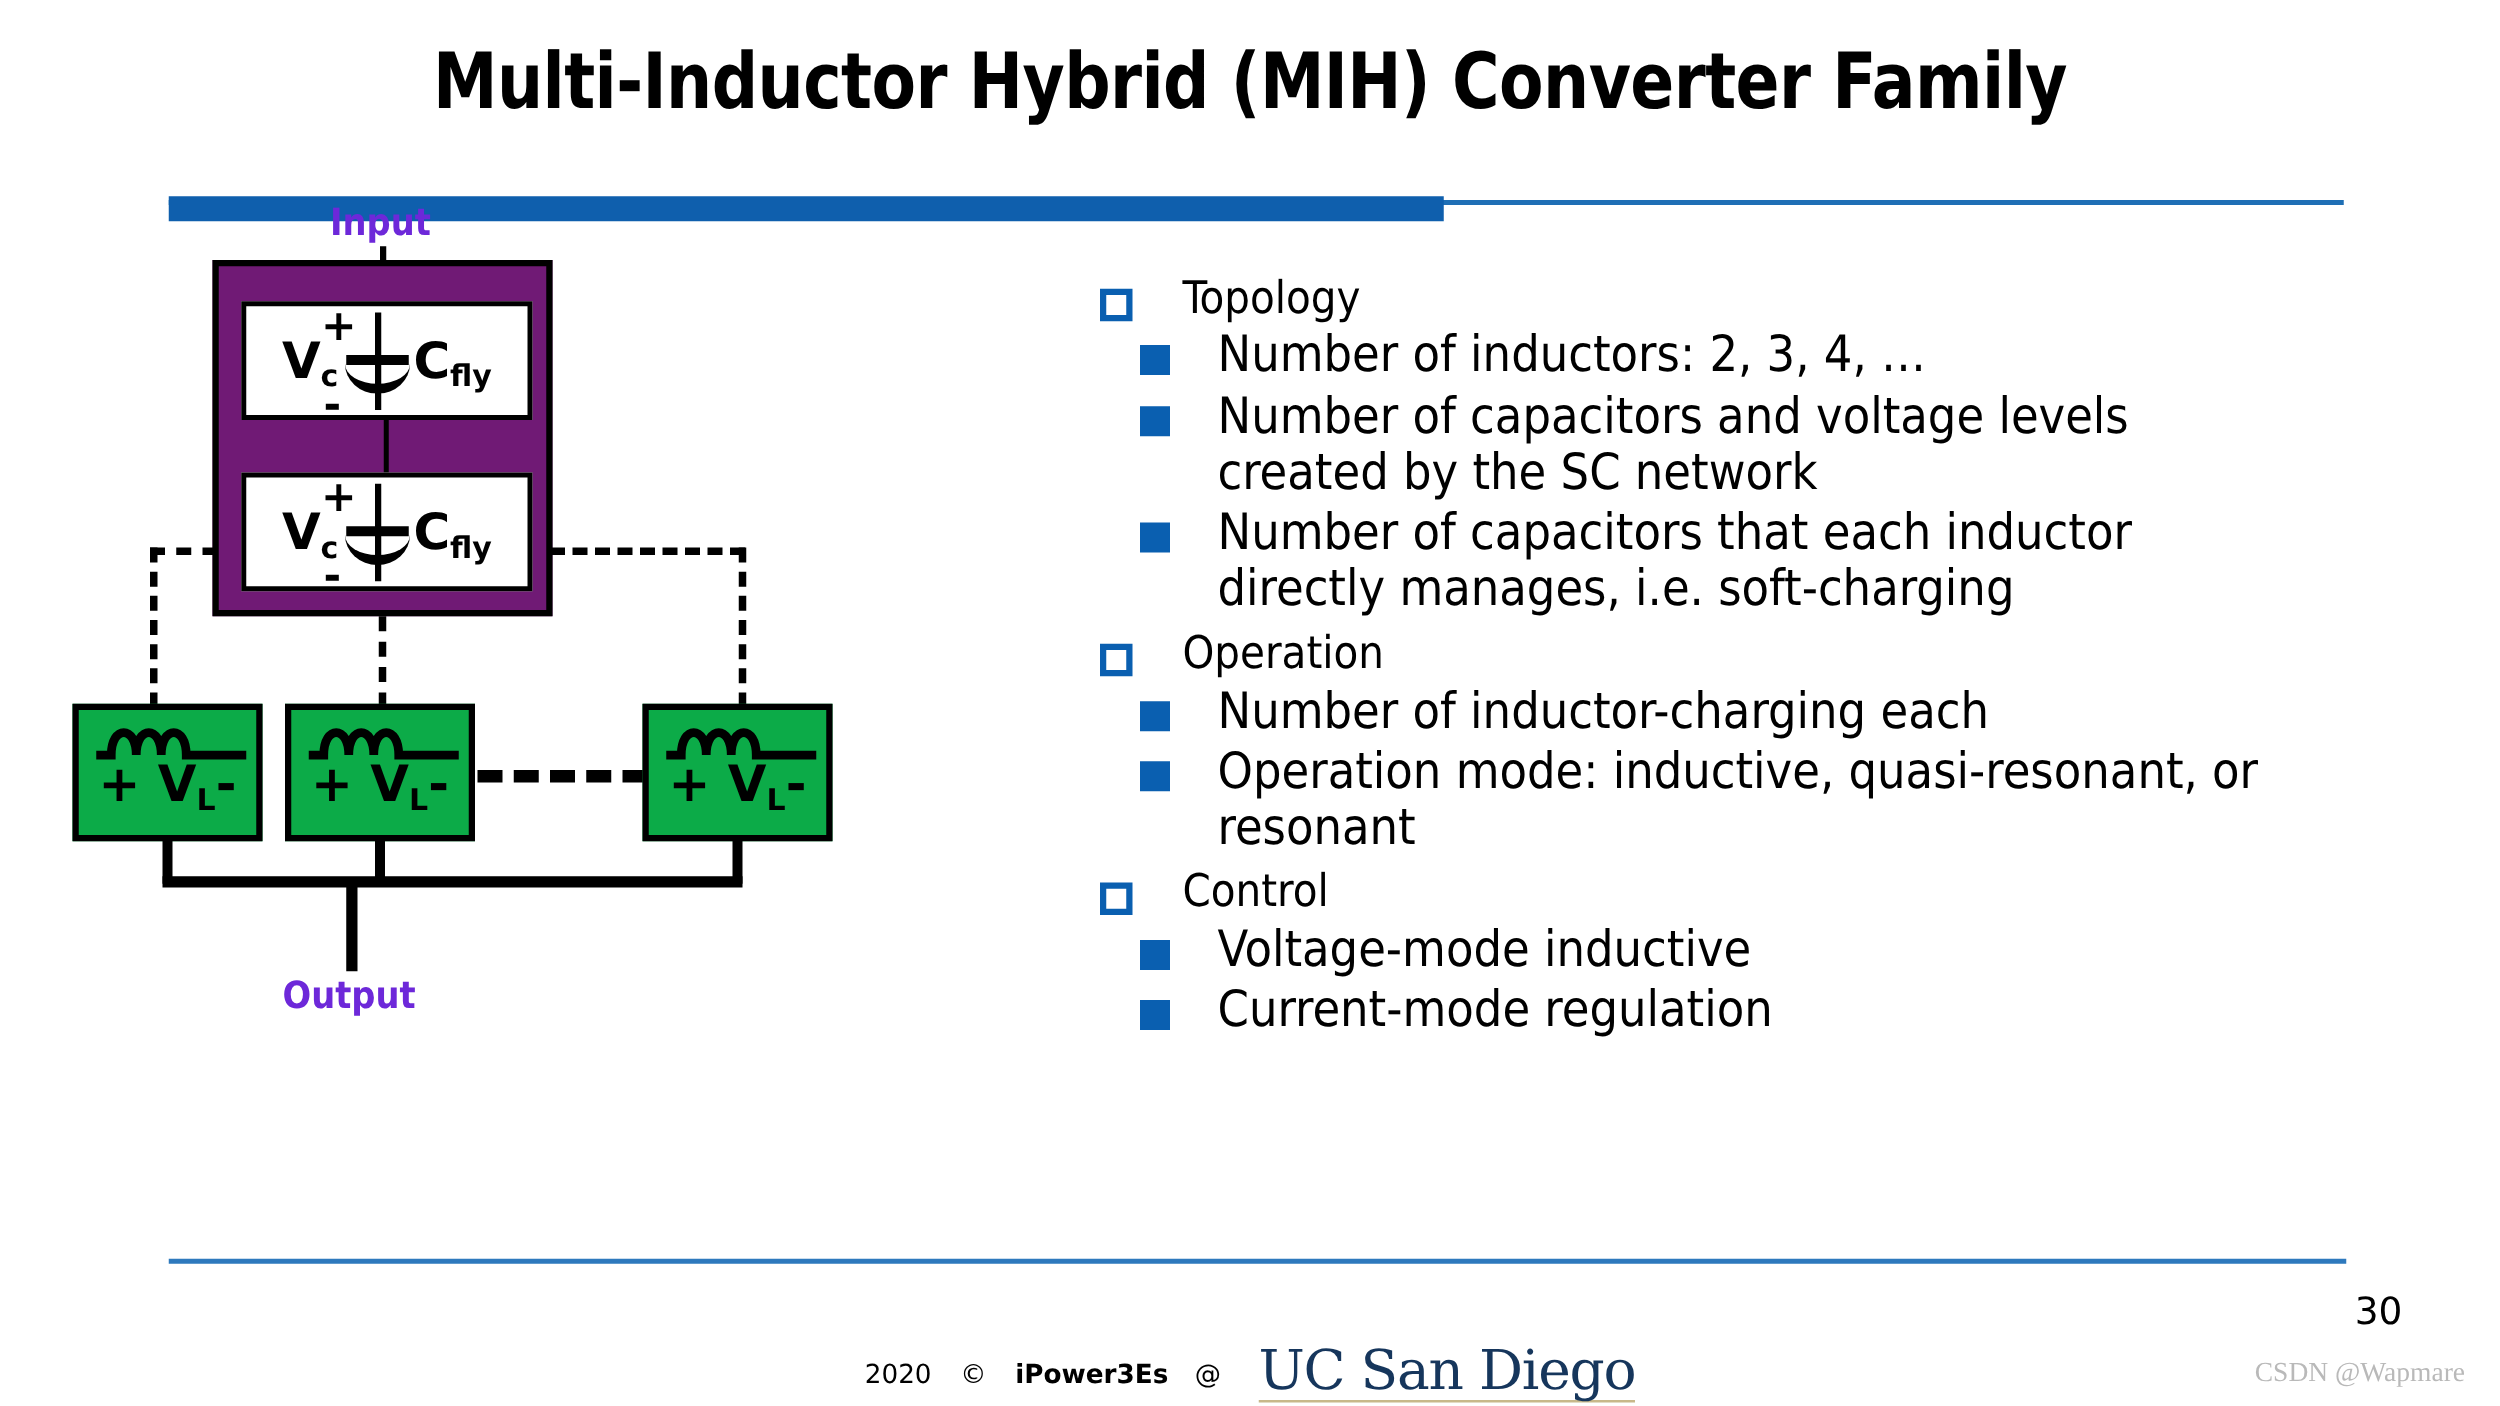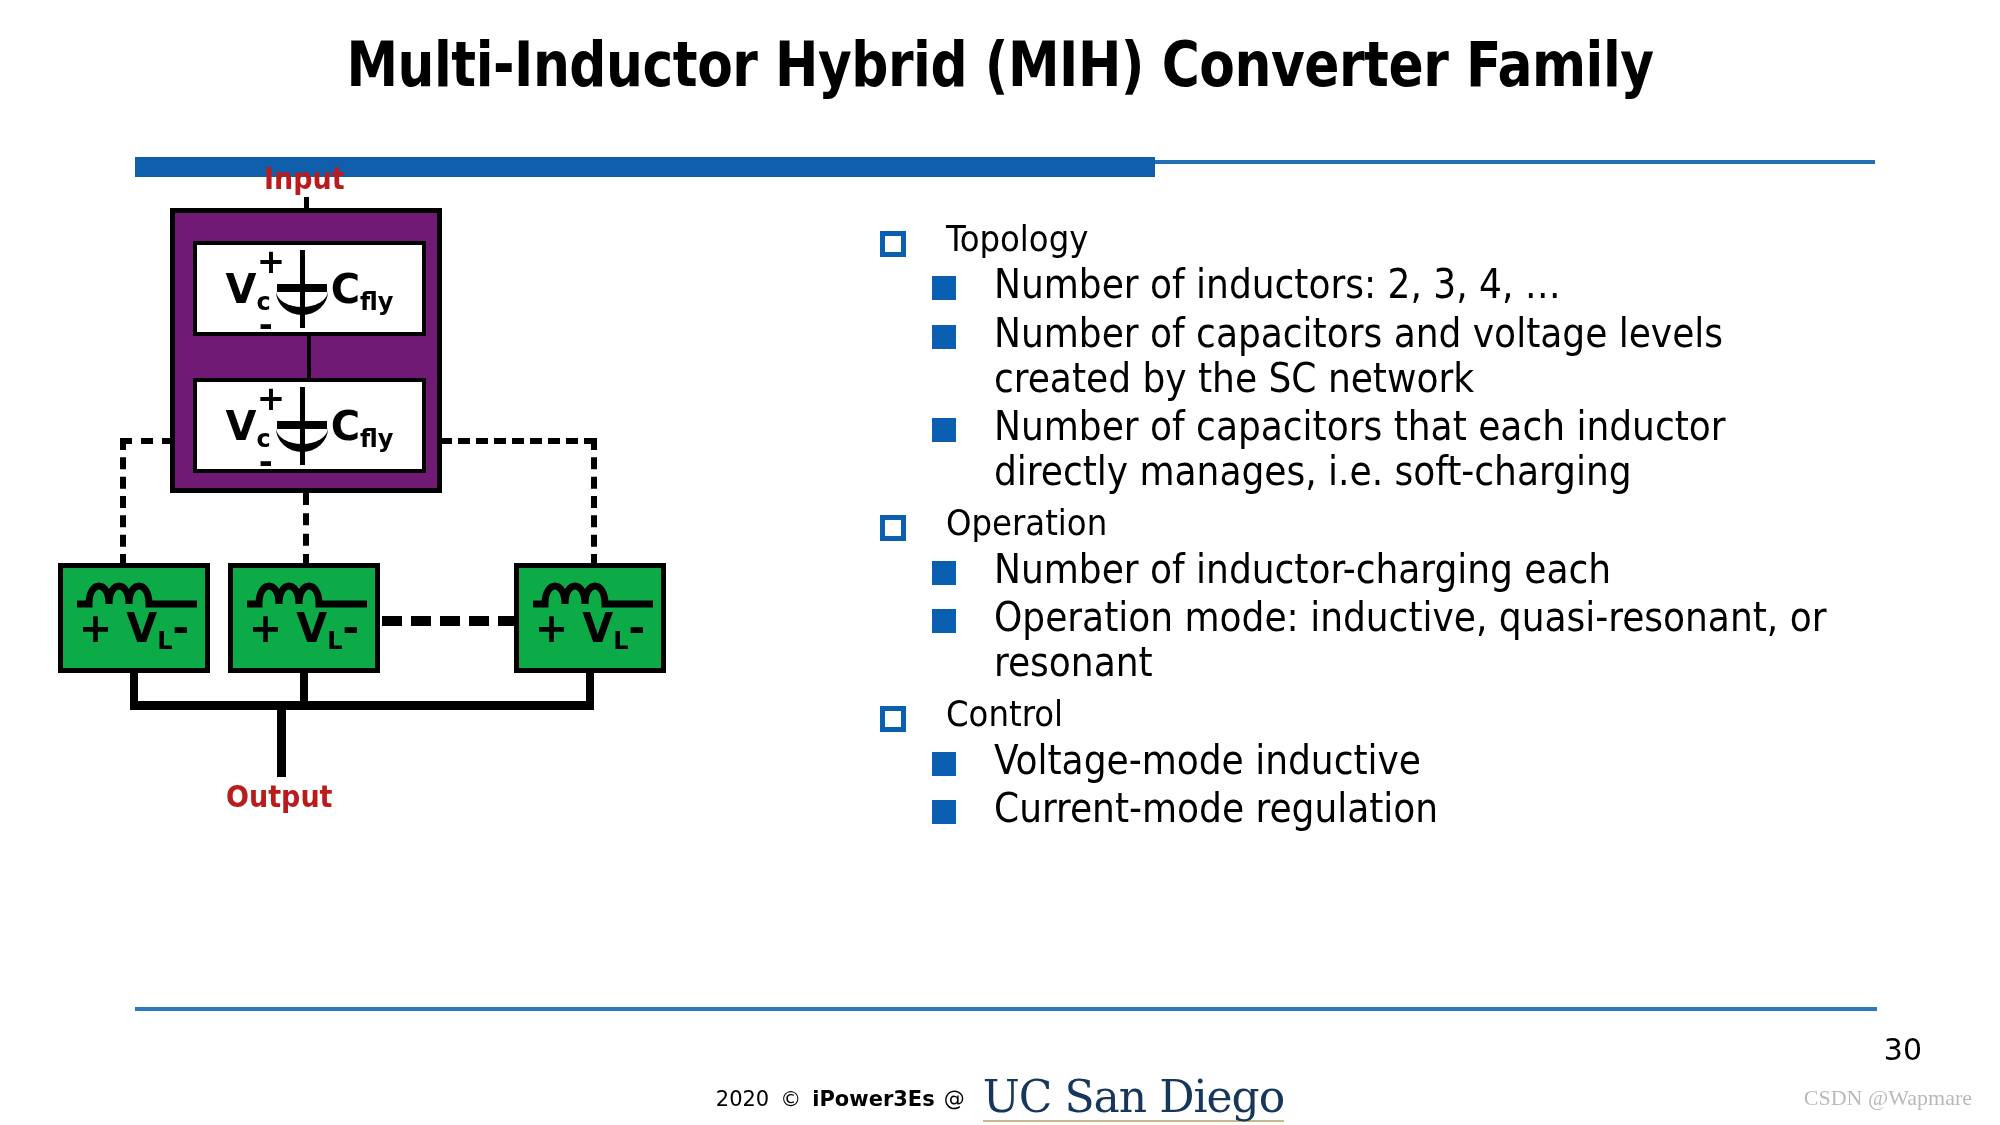--- a/index.html
+++ b/index.html
@@ -48,21 +48,21 @@
   
   .diagram{
     position:absolute;
     left:40px; top:175px;
     width:820px; height:830px;
   }
   .dg-label{
     position:absolute;
     font-weight:bold;
     font-size:30px;
-    color:#b91c1c;
+    color:#6d28d9;
     font-family:"DejaVu Sans Condensed","Liberation Sans", sans-serif;
     white-space:nowrap;
     text-align:right;
   }
   .wire{position:absolute;background:#000;}
   .dash-v{
     position:absolute;
     width:0;border-left:6px dashed #000;
   }
   .dash-h{
@@ -160,21 +160,21 @@
     box-sizing:border-box;
     margin-top:13px;margin-right:40px;
   }
   .lvl1 .txt{
     font-size:36px;font-weight:normal;color:#000;
     font-family:"DejaVu Sans Condensed","Liberation Sans",sans-serif;
     line-height:1.18;
   }
   .lvl2{
     display:flex;align-items:flex-start;
-    margin-left:52px;
+    margin-left:32px;
     margin-bottom:3px;
   }
   .lvl2 .sq-fill{
     flex:0 0 auto;
     width:24px;height:24px;
     background:#0a5fb0;
     margin-top:14px;margin-right:38px;
   }
   .lvl2 .txt{
     font-size:40px;color:#000;
@@ -182,21 +182,21 @@
     line-height:1.13;
     max-width:870px;
   }
 
   
   .footer{
     position:absolute;
     left:0;right:0;top:1075px;
     text-align:center;
     display:flex;align-items:center;justify-content:center;
-    gap:4px;
+    gap:16px;
   }
   .foot-txt{
     font-size:21px;color:#000;
     font-family:"DejaVu Sans","Liberation Sans",sans-serif;
   }
   .ucsd{
     margin-left:9px;
     font-family:"DejaVu Serif","Liberation Serif",serif;
     font-size:44px;
     color:#16365c;

